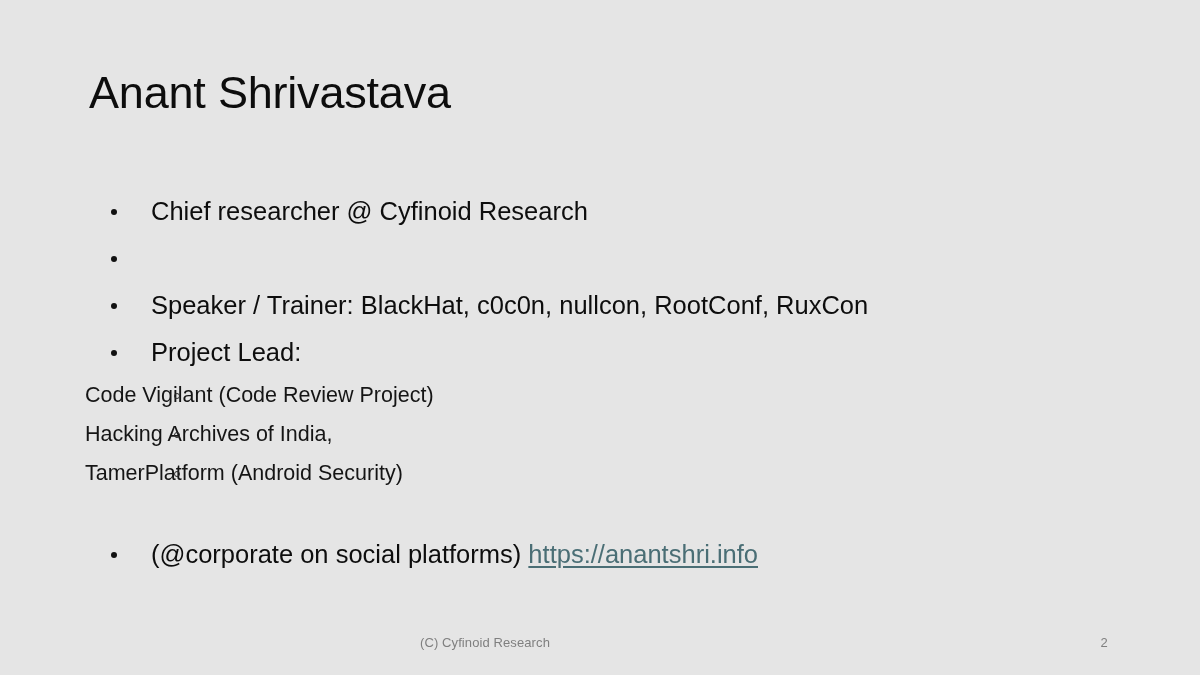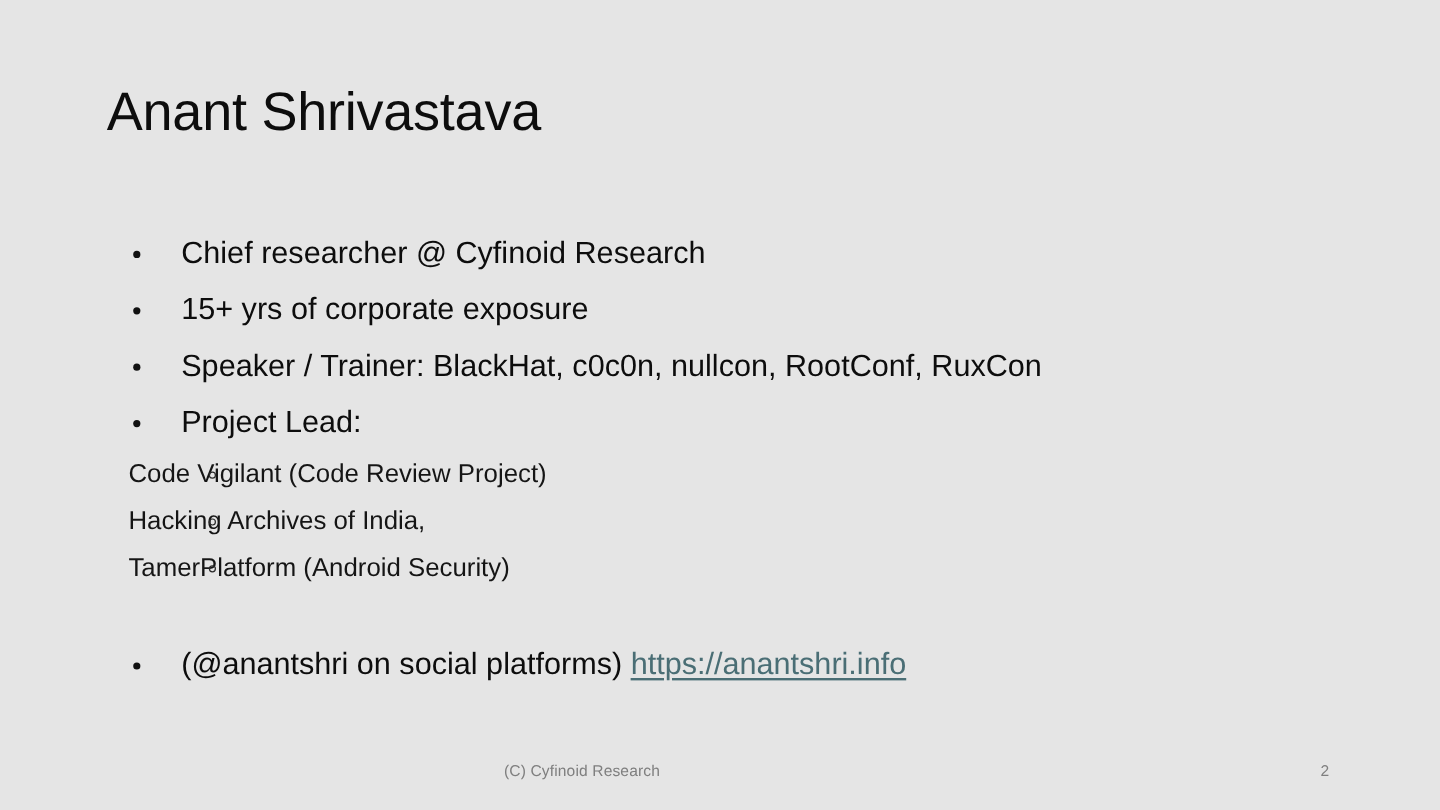--- a/index.html
+++ b/index.html
@@ -59,21 +59,21 @@
     height: 6px;
     border-radius: 50%;
     background: #111111;
   }
   .l1-item .lead {
     font-weight: 400;
   }
 
   .l2-item {
     position: relative;
-    padding-left: 107px;
+    padding-left: 85px;
     min-height: 39px;
     font-size: 21.5px;
     font-weight: 400;
     color: #151515;
     line-height: 39px;
     white-space: nowrap;
   }
   .l2-item .bullet-ring {
     position: absolute;
     left: 174px;
@@ -126,21 +126,20 @@
 
   <div id="body-list">
 
     <div class="l1-item">
       <span class="bullet-dot"></span>
       <span>Chief researcher @ Cyfinoid Research</span>
     </div>
 
     <div class="l1-item">
       <span class="bullet-dot"></span>
-      <span>15+ yrs of corporate exposure</span>
     </div>
 
     <div class="l1-item">
       <span class="bullet-dot"></span>
       <span class="lead">Speaker / Trainer:</span><span> BlackHat, c0c0n, nullcon, RootConf, RuxCon</span>
     </div>
 
     <div class="l1-item">
       <span class="bullet-dot"></span>
       <span class="lead">Project Lead:</span>
@@ -158,21 +157,21 @@
 
     <div class="l2-item">
       <span class="bullet-ring"></span>
       <span>TamerPlatform (Android Security)</span>
     </div>
 
     <div class="spacer-row"></div>
 
     <div class="l1-item">
       <span class="bullet-dot"></span>
-      <span>(@anantshri on social platforms) </span><a class="ext-link" href="#">https://anantshri.info</a>
+      <span>(@corporate on social platforms) </span><a class="ext-link" href="#">https://anantshri.info</a>
     </div>
 
   </div>
 
   <div id="footer-credit">(C) Cyfinoid Research</div>
   <div id="page-number">2</div>
 
 </div>
 
 </body></html>

